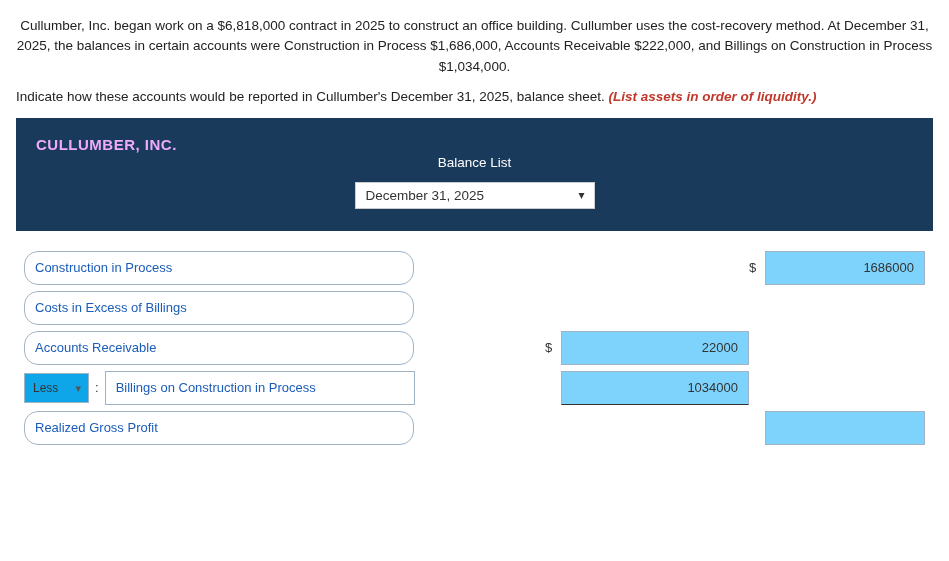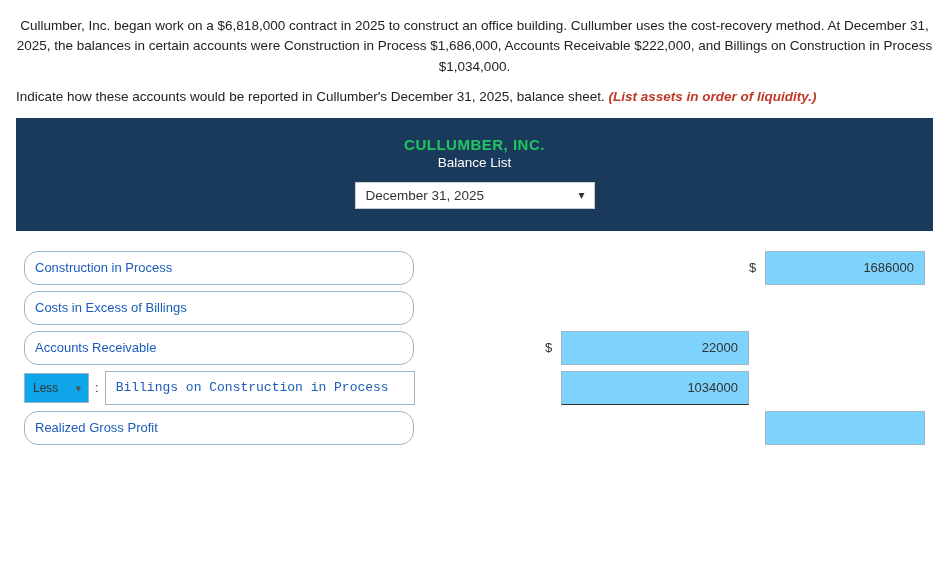--- a/index.html
+++ b/index.html
@@ -27,22 +27,22 @@
       font-weight: bold;
       font-style: italic;
       color: #c0392b;
     }
     .balance-sheet-container {
       background: #1a3a5c;
       padding: 18px 20px 22px 20px;
       margin-bottom: 20px;
     }
     .balance-sheet-title {
-      text-align: center;
-      color: #22c55e;
+      text-align: left;
+      color: #f0abfc;
       font-weight: bold;
       font-size: 15px;
       letter-spacing: 0.5px;
       margin-bottom: 2px;
     }
     .balance-sheet-subtitle {
       text-align: center;
       color: #fff;
       font-size: 13.5px;
       font-weight: normal;
@@ -168,21 +168,20 @@
       -webkit-appearance: none;
       cursor: pointer;
     }
     .colon {
       margin: 0 6px;
       font-size: 13px;
       color: #333;
     }
     .billings-box {
       width: 310px;
-      font-family: Liberation Mono, monospace;
     }
     .underline-box {
       border-bottom: 1.5px solid #333;
     }
     .spacer-col {
       flex: 1;
     }
     .construction-row {
       display: flex;
       align-items: center;

